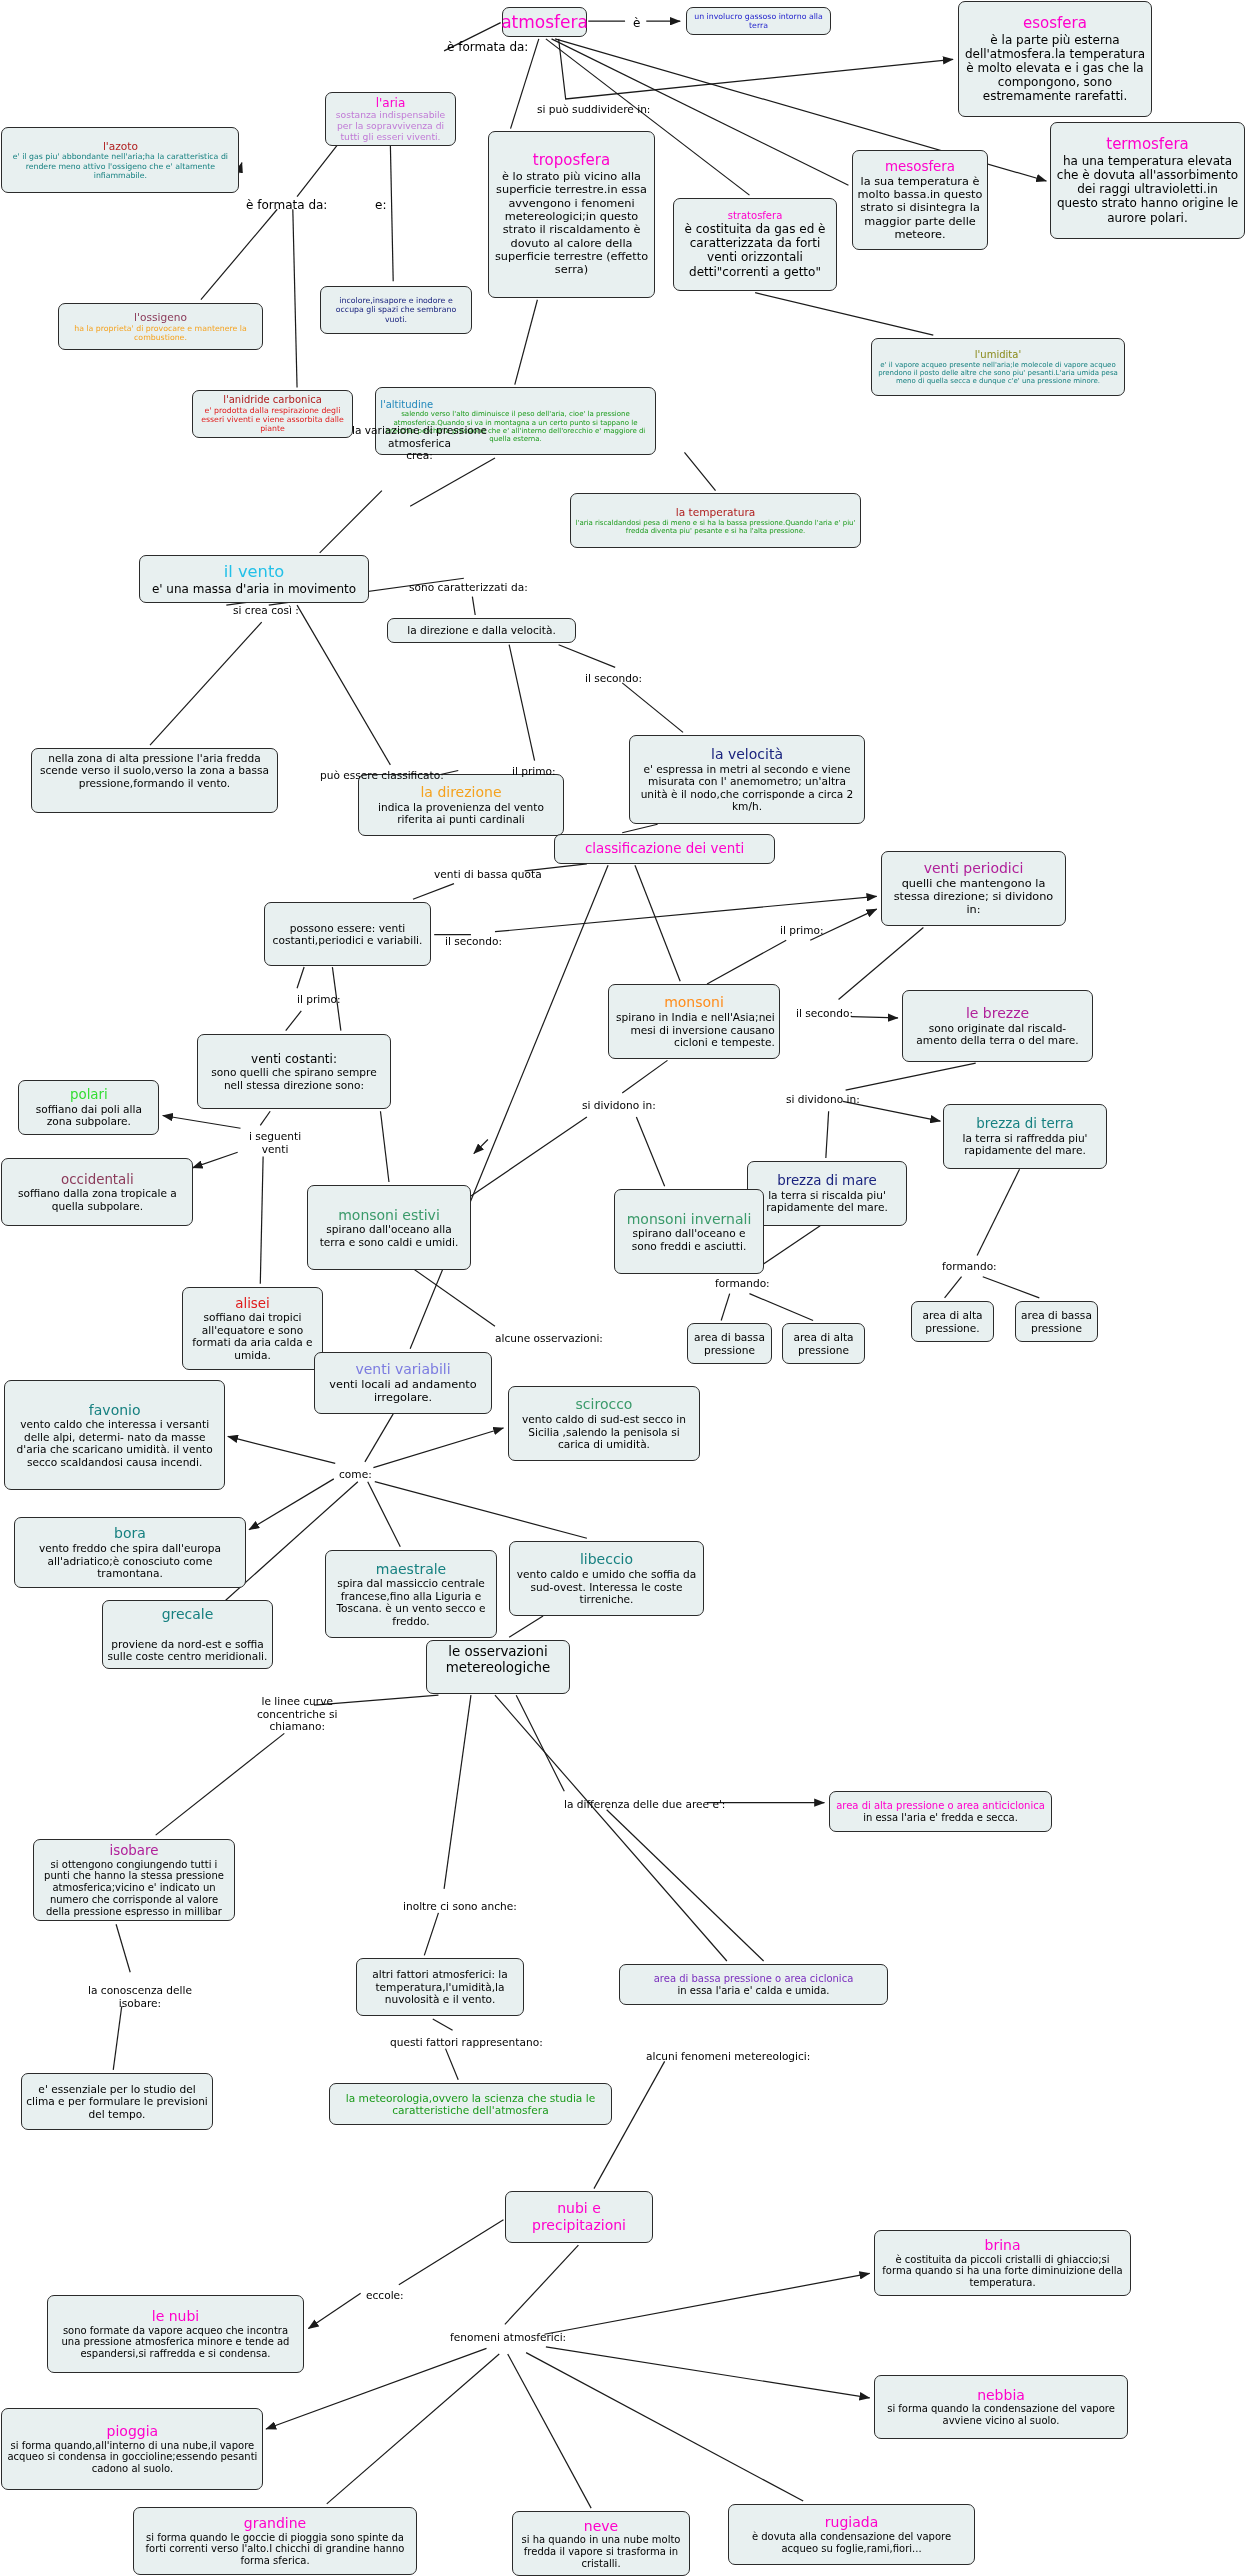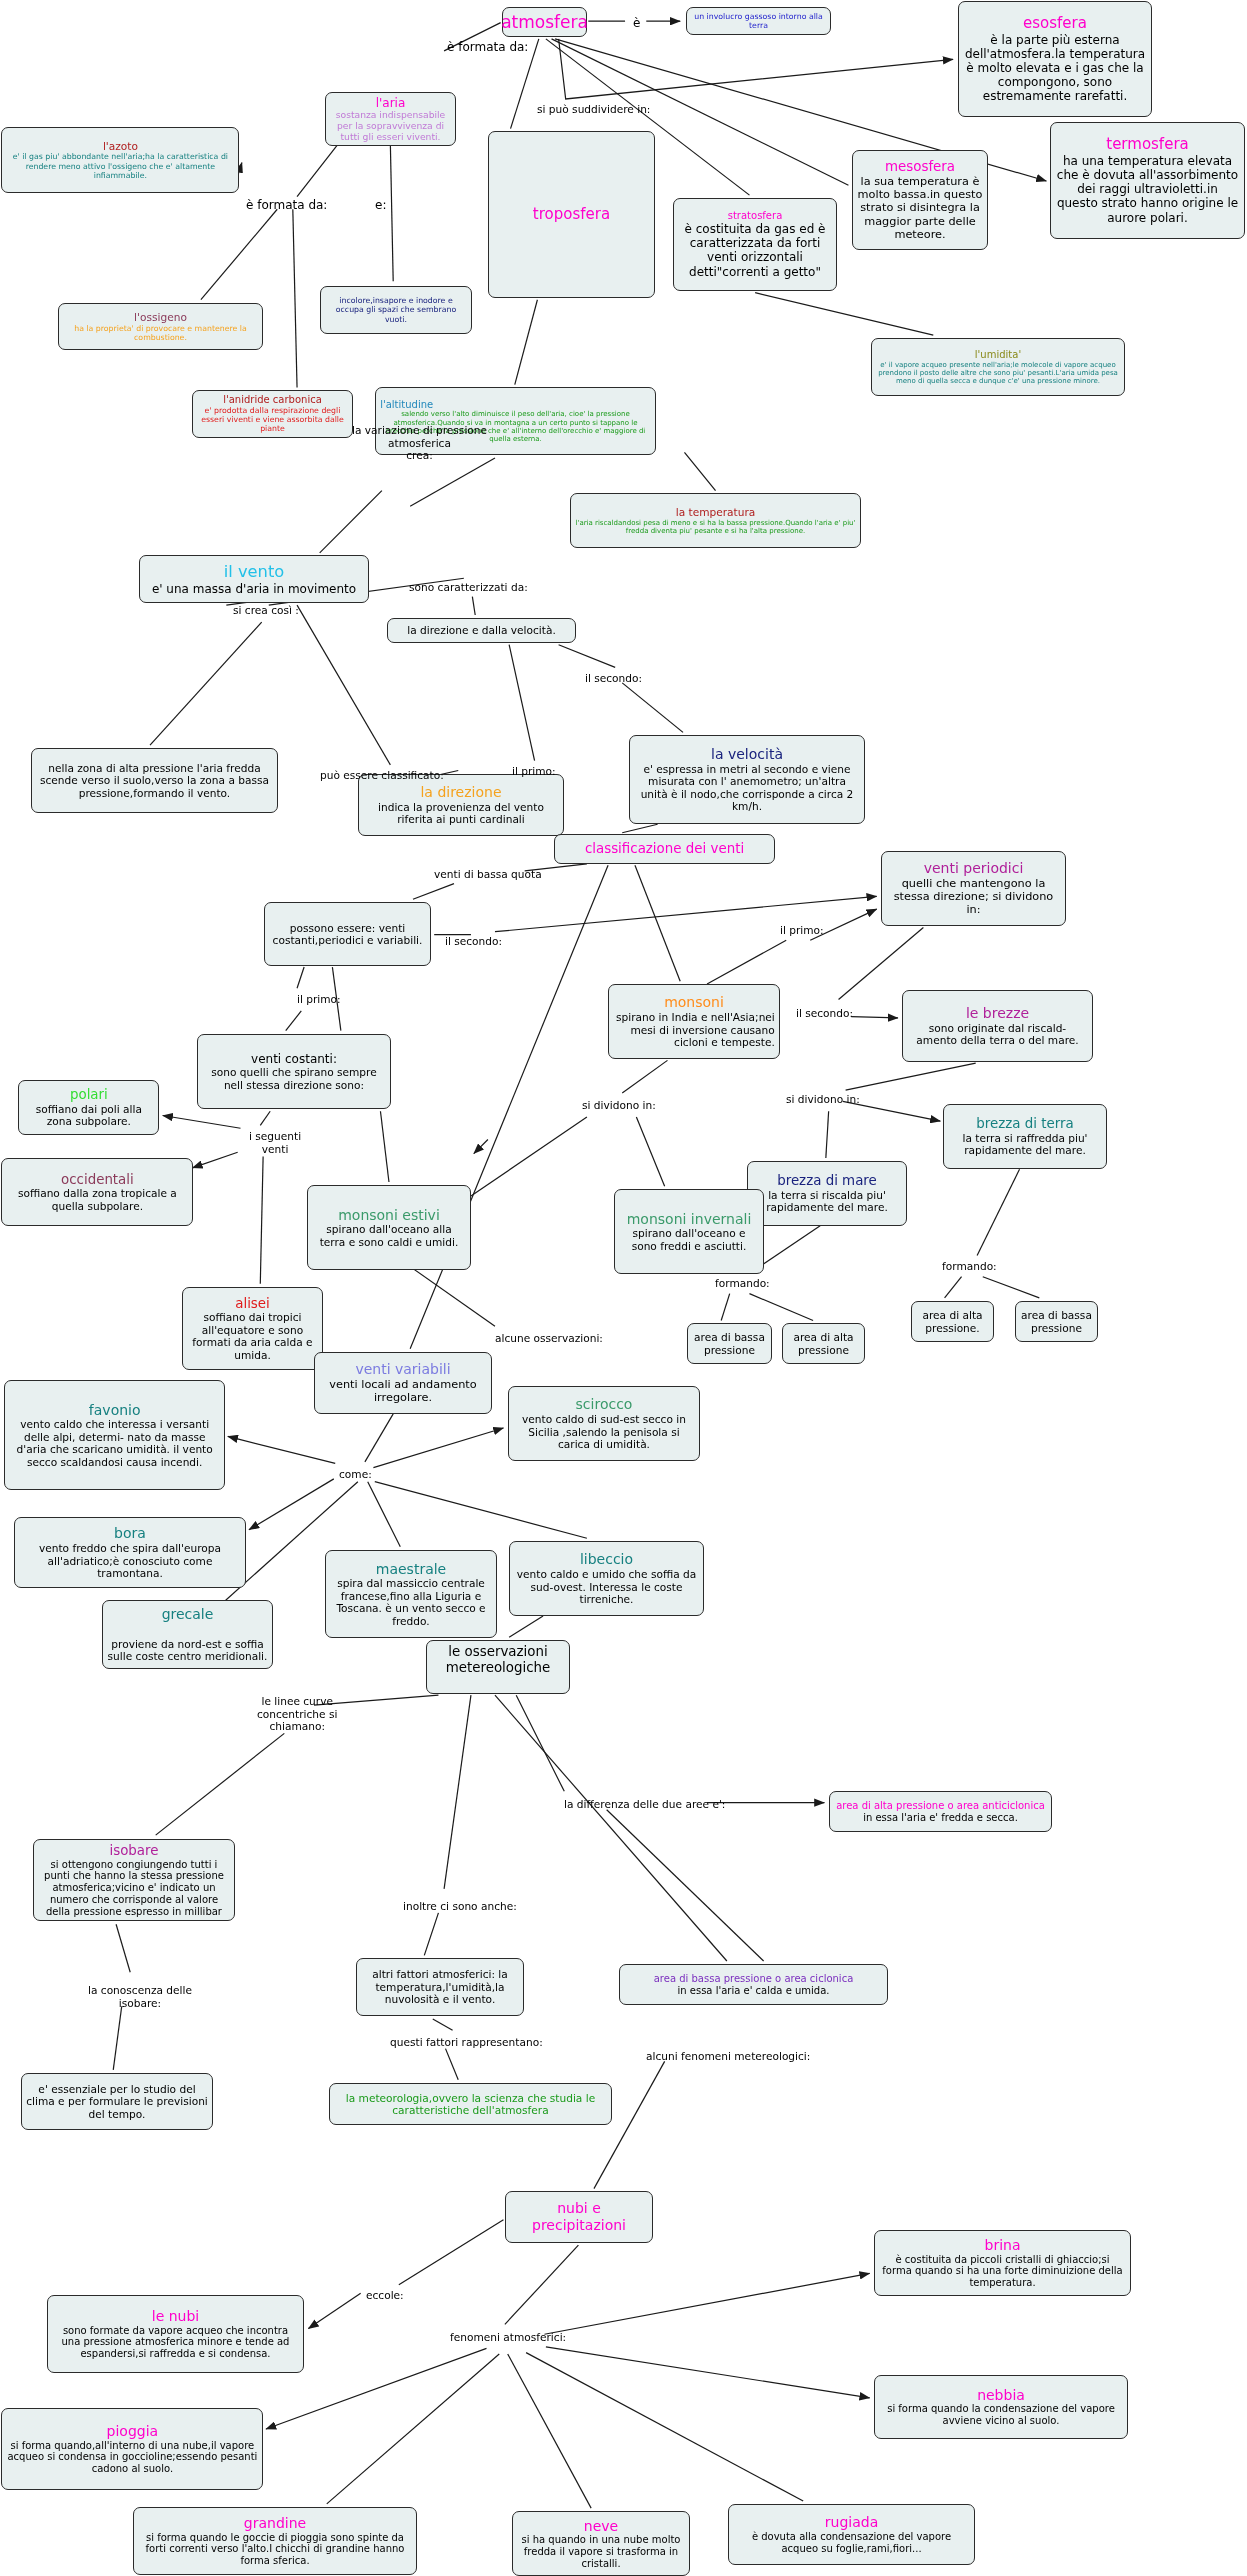--- a/index.html
+++ b/index.html
@@ -131,20 +131,21 @@
       <div class="node" style="left: 1050px; top: 122px; width: 195px; min-height: 117px; background: rgb(232, 240, 240); border-color: rgb(43, 43, 43); display: flex; flex-direction: column; justify-content: center; align-items: center;">
         <span class="t" style="color: rgb(255, 0, 204); font-size: 15px;">termosfera</span>
         <span class="b" style="color: rgb(0, 0, 0); font-size: 12px;">ha una temperatura elevata che è dovuta all'assorbimento dei raggi ultravioletti.in questo strato hanno origine le aurore polari.</span>
       </div>
       <div class="node" style="left: 852px; top: 150px; width: 136px; min-height: 100px; background: rgb(232, 240, 240); border-color: rgb(43, 43, 43); display: flex; flex-direction: column; justify-content: center; align-items: center;">
         <span class="t" style="color: rgb(255, 0, 204); font-size: 13.4px;">mesosfera</span>
         <span class="b" style="color: rgb(0, 0, 0); font-size: 11.3px;">la sua temperatura è molto bassa.in questo strato si disintegra la maggior parte delle meteore.</span>
       </div>
       <div class="node" style="left: 488px; top: 131px; width: 167px; min-height: 167px; background: rgb(232, 240, 240); border-color: rgb(43, 43, 43); display: flex; flex-direction: column; justify-content: center; align-items: center;">
         <span class="t" style="color: rgb(255, 0, 204); font-size: 15px;">troposfera</span>
+        <span class="b" style="color: rgb(0, 0, 0); font-size: 11.3px;">è lo strato più vicino alla superficie terrestre.in essa avvengono i fenomeni metereologici;in questo strato il riscaldamento è dovuto al calore della superficie terrestre (effetto serra)</span>
       </div>
       <div class="node" style="left: 673px; top: 198px; width: 164px; min-height: 93px; background: rgb(232, 240, 240); border-color: rgb(43, 43, 43); display: flex; flex-direction: column; justify-content: center; align-items: center;">
         <span class="t" style="color: rgb(255, 0, 204); font-size: 10px;">stratosfera</span>
         <span class="b" style="color: rgb(0, 0, 0); font-size: 12px;">è costituita da gas ed è caratterizzata da forti venti orizzontali detti"correnti a getto"</span>
       </div>
       <div class="node" style="left: 325px; top: 92px; width: 131px; min-height: 51px; background: rgb(232, 240, 240); border-color: rgb(43, 43, 43); display: flex; flex-direction: column; justify-content: center; align-items: center;">
         <span class="t" style="color: rgb(255, 0, 204); font-size: 12px;">l'aria</span>
         <span class="b" style="color: rgb(192, 122, 214); font-size: 9.2px;">sostanza indispensabile per la sopravvivenza di tutti gli esseri viventi.</span>
       </div>
       <div class="node" style="left: 1.4px; top: 127px; width: 238px; min-height: 66px; background: rgb(232, 240, 240); border-color: rgb(43, 43, 43); display: flex; flex-direction: column; justify-content: center; align-items: center;">
@@ -171,21 +172,21 @@
         <span class="b" style="color: rgb(22, 128, 128); font-size: 7px;">e' il vapore acqueo presente nell'aria;le molecole di vapore acqueo prendono il posto delle altre che sono piu' pesanti.L'aria umida pesa meno di quella secca e dunque c'e' una pressione minore.</span>
       </div>
       <div class="node" style="left: 570px; top: 493px; width: 291px; min-height: 55px; background: rgb(232, 240, 240); border-color: rgb(43, 43, 43); display: flex; flex-direction: column; justify-content: center; align-items: center;">
         <span class="t" style="color: rgb(176, 32, 32); font-size: 10.6px;">la temperatura</span>
         <span class="b" style="color: rgb(26, 154, 26); font-size: 7px;">l'aria riscaldandosi pesa di meno e si ha la bassa pressione.Quando l'aria e' piu' fredda diventa piu' pesante e si ha l'alta pressione.</span>
       </div>
       <div class="node" style="left: 139px; top: 555px; width: 230px; min-height: 48px; background: rgb(232, 240, 240); border-color: rgb(43, 43, 43); display: flex; flex-direction: column; justify-content: center; align-items: center;">
         <span class="t" style="color: rgb(34, 192, 232); font-size: 16.3px;">il vento</span>
         <span class="b" style="color: rgb(0, 0, 0); font-size: 12px;">e' una massa d'aria in movimento</span>
       </div>
-      <div class="node" style="left: 31px; top: 748px; width: 247px; min-height: 65px; background: rgb(232, 240, 240); border-color: rgb(43, 43, 43); display: flex; flex-direction: column; justify-content: center; align-items: center;">
+      <div class="node" style="left: 31px; top: 748px; width: 247px; min-height: 65px; background: rgb(232, 240, 240); border-color: rgb(43, 43, 43); display: flex; flex-direction: column; align-items: center;">
         <span class="b" style="color: rgb(0, 0, 0); font-size: 10.6px;">nella zona di alta pressione l'aria fredda scende verso il suolo,verso la zona a bassa pressione,formando il vento.</span>
       </div>
       <div class="node" style="left: 387px; top: 618px; width: 189px; min-height: 25.4px; background: rgb(232, 240, 240); border-color: rgb(43, 43, 43); display: flex; flex-direction: column; justify-content: center; align-items: center;">
         <span class="b" style="color: rgb(0, 0, 0); font-size: 10.6px;">la direzione e dalla velocità.</span>
       </div>
       <div class="node" style="left: 358px; top: 774px; width: 206px; min-height: 62px; background: rgb(232, 240, 240); border-color: rgb(43, 43, 43); display: flex; flex-direction: column; justify-content: center; align-items: center;">
         <span class="t" style="color: rgb(245, 162, 30); font-size: 14px;">la direzione</span>
         <span class="b" style="color: rgb(0, 0, 0); font-size: 10.6px;">indica la provenienza del vento riferita ai punti cardinali</span>
       </div>
       <div class="node" style="left: 629px; top: 735px; width: 236px; min-height: 89px; background: rgb(232, 240, 240); border-color: rgb(43, 43, 43); display: flex; flex-direction: column; justify-content: center; align-items: center;">

